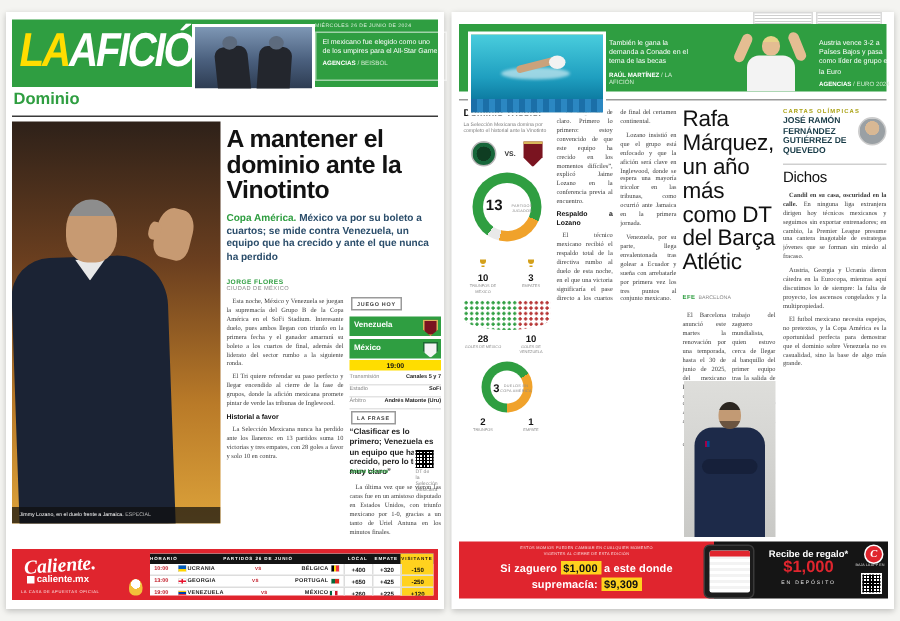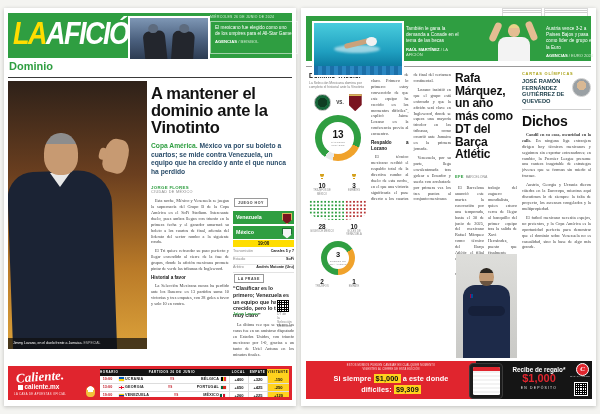--- a/index.html
+++ b/index.html
@@ -111,58 +111,58 @@
   .ig-sub{font-size:3.4px;color:#7c7c7c;line-height:1.3;margin-top:1.5px}
   .ig-crests{display:flex;align-items:center;gap:5px;margin:5px 0 4px;justify-content:center}
   .crest-mx{width:15px;height:15px;border-radius:50%;background:radial-gradient(circle,#0f3d22 0 45%,#17663a 46% 70%,#0f3d22 71%);border:1px solid #b7b7b7}
   .ig-vs{font-size:4.6px;font-weight:bold;color:#333}
   .crest-vz{width:13px;height:15px;background:#7a1420;clip-path:polygon(0 0,100% 0,100% 62%,50% 100%,0 62%);border-top:2px solid #d8b75a}
   .gauge{position:relative;border-radius:50%;margin:0 auto}
   .g1{width:46px;height:46px;background:conic-gradient(from 215deg,#2f9e41 0 72%,#f0a22b 72% 94%,#e9e9e9 94%)}
   .g2{width:34px;height:34px;background:conic-gradient(from 180deg,#2f9e41 0 66%,#f0a22b 66%)}
   .gauge::after{content:"";position:absolute;inset:7px;background:#fff;border-radius:50%}
   .g2::after{inset:6px}
-  .g-center{position:absolute;inset:0;display:flex;flex-direction:column;align-items:center;justify-content:center;z-index:2;text-align:center}
+  .g-center{position:absolute;inset:0;display:flex;align-items:center;justify-content:flex-end;z-index:2;text-align:center}
   .g-num{font-size:10px;font-weight:800;color:#161616;line-height:1}
   .g2 .g-num{font-size:7.5px}
   .g-lab{font-size:2.5px;color:#8a8a8a;letter-spacing:.2px;margin-top:1px;width:26px;line-height:1.2}
   .ig-row{display:flex;justify-content:space-between;margin-top:3px}
   .ig-stat{width:26px;text-align:center}
   .ig-stat .n{font-size:6.4px;font-weight:800;color:#161616}
   .ig-stat .l{font-size:2.6px;color:#8a8a8a;line-height:1.25}
   .cup{display:inline-block;width:4px;height:3px;background:#d4a01a;border-radius:0 0 2px 2px;position:relative;margin-bottom:1px}
   .cup::after{content:"";position:absolute;left:1px;bottom:-1.6px;width:2px;height:1.4px;background:#d4a01a}
   .dots{display:flex;height:20px;margin-top:4px;border-radius:0 0 100% 100%/0 0 80% 80%;overflow:hidden}
   .dots-mx{width:62%;background:radial-gradient(circle,#2f9e41 .9px,transparent 1.15px);background-size:3.6px 3.6px}
   .dots-vz{width:38%;background:radial-gradient(circle,#b63434 .9px,transparent 1.15px);background-size:3.6px 3.6px}
 
   .contcol{position:absolute;left:70px;top:64px;width:80px;height:284px;column-count:2;column-gap:5px;overflow:hidden}
   .contcol p{margin:0 0 3px;text-indent:4px}
   .contcol .subhead{text-indent:0}
 
   .rafa{position:absolute;left:154px;top:64px;width:62px}
-  .rafa-h{font-size:12px;font-weight:700;line-height:1.06;letter-spacing:-.2px;color:#111}
+  .rafa-h{font-size:15px;font-weight:400;line-height:1.06;letter-spacing:-.2px;color:#111}
   .rafa-by{margin-top:3px}
   .rafa-by .bn{font-size:4px;font-weight:bold;color:#2f9e41;letter-spacing:.3px}
   .rafa-by .bc{font-size:3.5px;color:#8a8a8a;margin-left:2px}
   .rafa-txt{margin-top:3px;column-count:2;column-gap:4px;height:112px;overflow:hidden}
   .rafa-txt p{margin:0 0 3px;text-indent:3px}
   .endmark{display:inline-block;width:4px;height:3px;background:#2f9e41}
   .rafa-photo{position:absolute;left:155px;top:246px;width:61px;height:104px;background:linear-gradient(180deg,#dededb,#c9c9c6);overflow:hidden}
   .rf-head{position:absolute;left:23px;top:14px;width:15px;height:18px;border-radius:48%;background:linear-gradient(180deg,#2b2620 0 28%,#c29a74 28% 72%,#6b5440 72%)}
   .rf-body{position:absolute;left:7px;top:31px;width:47px;height:75px;background:#1d2a49;border-radius:12px 12px 0 0}
   .rf-arms{position:absolute;left:12px;top:52px;width:37px;height:10px;background:#16203a;border-radius:5px}
   .rf-crest{position:absolute;left:14px;top:40px;width:3px;height:4px;background:linear-gradient(90deg,#a50044 50%,#004d98 50%)}
 
   .colx{position:absolute;left:221px;top:63px;width:69px}
   .colx-kick{font-size:3.9px;font-weight:bold;color:#aaa214;letter-spacing:.8px}
   .colx-author{font-size:5.7px;font-weight:800;color:#173a46;line-height:1.18;width:48px;margin-top:2px}
   .avatar{position:absolute;right:0;top:7px;width:17px;height:17px;border-radius:50%;background:radial-gradient(circle at 50% 38%,#d8b894 0 34%,#9aa0a4 36%);border:.5px solid #ccc}
   .colx-rule{border-top:.6px solid #cfcfcf;margin:4px 0 3px}
-  .colx-title{font-size:14px;font-weight:700;color:#101010;letter-spacing:-.2px}
+  .colx-title{font-size:10px;font-weight:400;color:#101010;letter-spacing:-.2px}
   .colx-body{margin-top:3px;height:222px;overflow:hidden}
   .colx-body p{margin:0 0 3px;text-indent:4px}
   .pull{font-family:"DejaVu Serif",serif;font-style:italic;font-size:6.6px;color:#8d8d8d;text-align:center;line-height:1.28;margin:5px 2px;text-indent:0!important}
 
   .parlay{position:absolute;left:5px;right:4px;top:353px;height:38px}
   .pl-left{position:absolute;left:0;top:0;width:170px;height:100%;background:#e0252e;color:#fff;text-align:center}
   .pl-disc{font-size:2.6px;line-height:1.35;margin-top:3px;opacity:.85;letter-spacing:.2px}
   .pl-line{font-size:7.3px;font-weight:800;margin-top:2.5px;letter-spacing:.1px}
   .pl-line .hl{background:#ffd21e;color:#111;padding:0 2px;display:inline-block}
   .phone{position:absolute;left:163px;top:2px;width:32px;height:34px;background:#1c1c1c;border-radius:4px;border:1px solid #3a3a3a;z-index:3}
@@ -436,24 +436,24 @@
       <p>El futbol mexicano necesita espejos, no pretextos, y la Copa América es la oportunidad perfecta para demostrar que el dominio sobre Venezuela no es casualidad, sino la base de algo más grande.</p>
     </div>
   </div>
 
   <div class="parlay">
     <div class="pl-left">
       <div class="pl-disc">
         <span>ESTOS MOMIOS PUEDEN CAMBIAR EN CUALQUIER MOMENTO</span><br><span>VIGENTES AL CIERRE DE ESTA EDICIÓN</span>
       </div>
       <div class="pl-line">
-        <span>Si siempre</span> <span class="hl">$1,000</span> <span>a este donde</span>
+        <span>Si zaguero</span> <span class="hl">$1,000</span> <span>a este donde</span>
       </div>
       <div class="pl-line">
-        <span>difíciles:</span> <span class="hl">$9,309</span>
+        <span>supremacía:</span> <span class="hl">$9,309</span>
       </div>
     </div>
     <div class="phone">
       <div class="phone-screen"></div>
     </div>
     <div class="pl-right">
       <div class="gift">
         <div class="gift-t">Recibe de regalo*</div>
         <div class="gift-a">$1,000</div>
         <div class="gift-s">EN DEPÓSITO</div>

